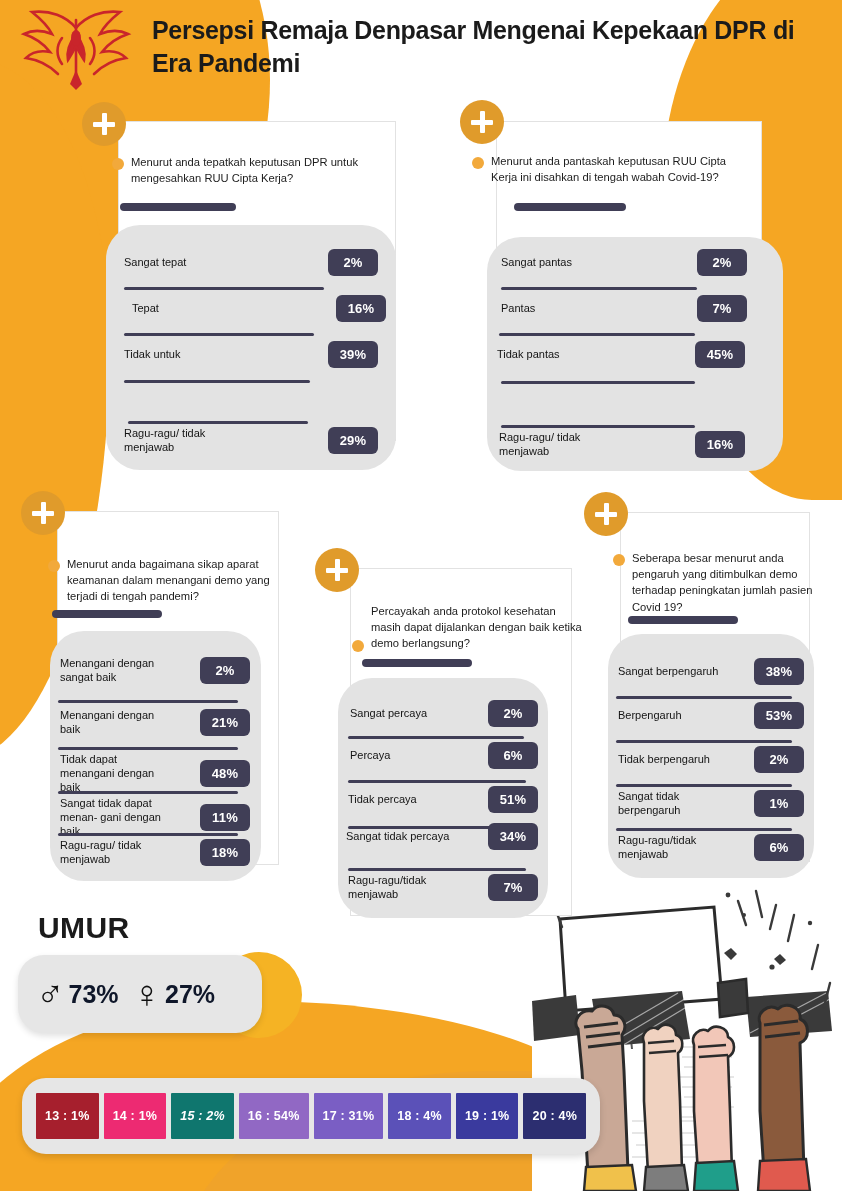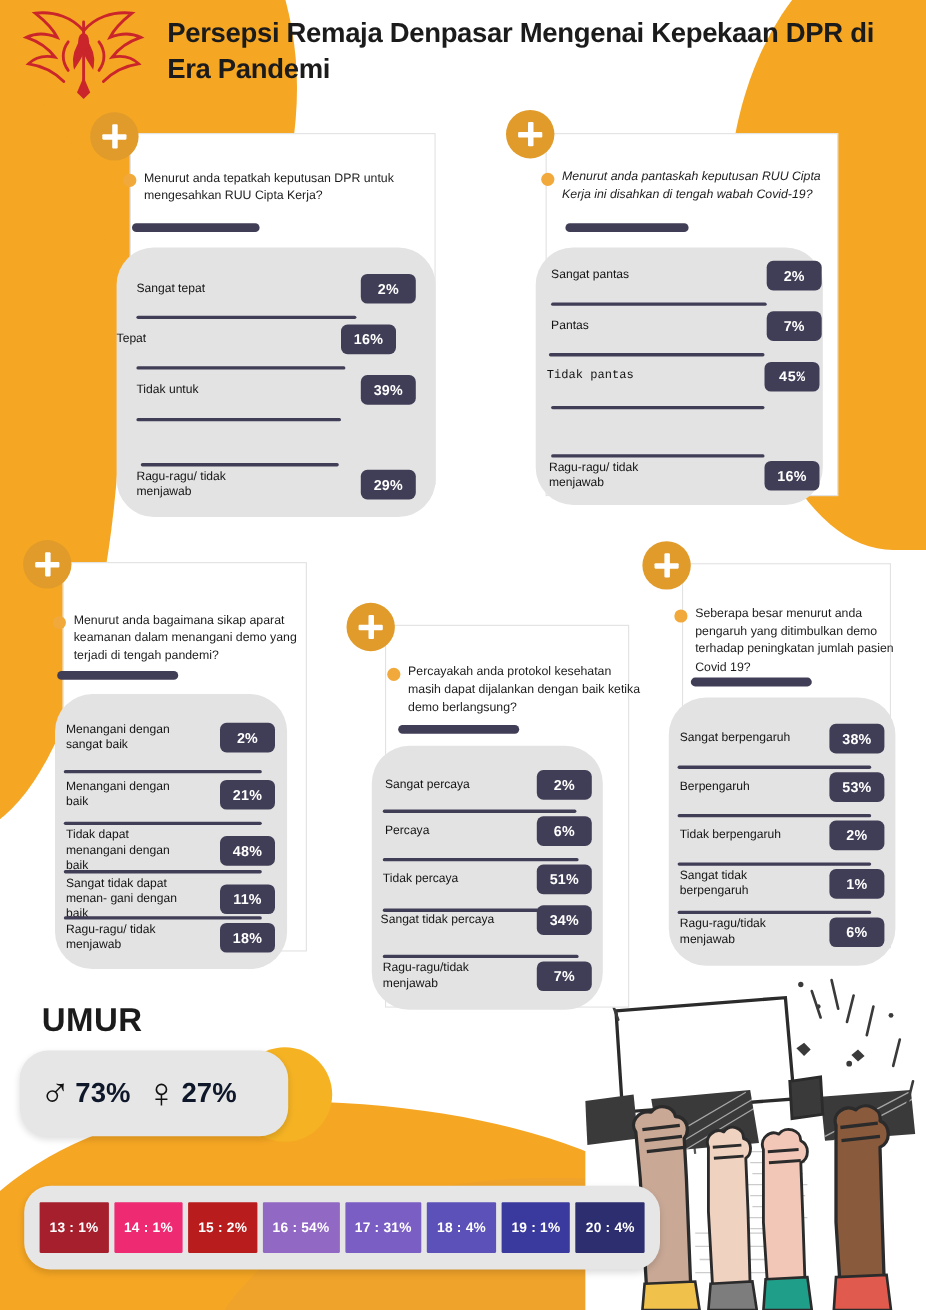--- a/index.html
+++ b/index.html
@@ -247,21 +247,21 @@
     <span class="q-dot"></span>
     <span class="q-text">Menurut anda tepatkah keputusan DPR untuk mengesahkan RUU Cipta Kerja?</span>
   </div>
   <div class="q-underline" style="left:120px; top:203px; width:116px; z-index:7;"></div>
   <div class="answers" style="left:106px; top:225px; width:290px; height:245px;">
     <div class="ans" style="position:absolute; left:18px; top:24px; width:254px;">
       <span class="ans-label">Sangat tepat</span>
       <span class="ans-pct">2%</span>
     </div>
     <div class="ans-rule" style="left:18px; top:62px; width:200px;"></div>
-    <div class="ans" style="position:absolute; left:0; top:70px; width:254px;gap:30px;">
+    <div class="ans" style="position:absolute; left:26px; top:70px; width:254px;gap:30px;">
       <span class="ans-label">Tepat</span>
       <span class="ans-pct">16%</span>
     </div>
     <div class="ans-rule" style="left:18px; top:108px; width:190px;"></div>
     <div class="ans" style="position:absolute; left:18px; top:116px; width:254px;">
       <span class="ans-label">Tidak untuk</span>
       <span class="ans-pct">39%</span>
     </div>
     <div class="ans-rule" style="left:18px; top:155px; width:186px;"></div>
     <div class="ans-rule" style="left:22px; top:196px; width:180px;"></div>
@@ -269,37 +269,37 @@
       <span class="ans-label" style="max-width:110px; display:inline-block;">Ragu-ragu/ tidak menjawab</span>
       <span class="ans-pct">29%</span>
     </div>
   </div>
 
   <div class="card" style="left:496px; top:121px; width:266px; height:330px;"></div>
   <div class="plus-badge" style="left:460px; top:100px;">
     <span class="plus-h"></span>
     <span class="plus-v"></span>
   </div>
-  <div class="q-row" style="left:492px; top:153px; width:264px; z-index:7;font-style:italic;">
+  <div class="q-row" style="left:472px; top:153px; width:264px; z-index:7;">
     <span class="q-dot"></span>
     <span class="q-text">Menurut anda pantaskah keputusan RUU Cipta Kerja ini disahkan di tengah wabah Covid-19?</span>
   </div>
   <div class="q-underline" style="left:514px; top:203px; width:112px; z-index:7;"></div>
-  <div class="answers" style="left:487px; top:225px; width:261px; height:234px;">
+  <div class="answers" style="left:487px; top:237px; width:296px; height:234px;">
     <div class="ans" style="position:absolute; left:14px; top:12px; width:246px;">
       <span class="ans-label">Sangat pantas</span>
       <span class="ans-pct">2%</span>
     </div>
     <div class="ans-rule" style="left:14px; top:50px; width:196px;"></div>
     <div class="ans" style="position:absolute; left:14px; top:58px; width:246px;">
       <span class="ans-label">Pantas</span>
       <span class="ans-pct">7%</span>
     </div>
     <div class="ans-rule" style="left:12px; top:96px; width:196px;"></div>
-    <div class="ans" style="position:absolute; left:10px; top:104px; width:248px;font-family:Liberation Mono, monospace;">
+    <div class="ans" style="position:absolute; left:10px; top:104px; width:248px;">
       <span class="ans-label">Tidak pantas</span>
       <span class="ans-pct">45%</span>
     </div>
     <div class="ans-rule" style="left:14px; top:144px; width:194px;"></div>
     <div class="ans-rule" style="left:14px; top:188px; width:194px;"></div>
     <div class="ans" style="position:absolute; left:12px; top:194px; width:246px;">
       <span class="ans-label" style="max-width:112px; display:inline-block;">Ragu-ragu/ tidak menjawab</span>
       <span class="ans-pct">16%</span>
     </div>
   </div>
@@ -339,21 +339,21 @@
       <span class="ans-label" style="max-width:106px; display:inline-block;">Ragu-ragu/ tidak menjawab</span>
       <span class="ans-pct">18%</span>
     </div>
   </div>
 
   <div class="card" style="left:350px; top:568px; width:222px; height:348px;"></div>
   <div class="plus-badge" style="left:315px; top:548px;">
     <span class="plus-h"></span>
     <span class="plus-v"></span>
   </div>
-  <div class="q-row" style="left:352px; top:603px; width:236px; z-index:7;">
+  <div class="q-row" style="left:352px; top:603px; width:236px; z-index:7;align-items:flex-end;">
     <span class="q-dot"></span>
     <span class="q-text">Percayakah anda protokol kesehatan masih dapat dijalankan dengan baik ketika demo berlangsung?</span>
   </div>
   <div class="q-underline" style="left:362px; top:659px; width:110px; z-index:7;"></div>
   <div class="answers" style="left:338px; top:678px; width:210px; height:240px;">
     <div class="ans" style="position:absolute; left:12px; top:22px; width:188px;">
       <span class="ans-label">Sangat percaya</span>
       <span class="ans-pct">2%</span>
     </div>
     <div class="ans-rule" style="left:10px; top:58px; width:176px;"></div>
@@ -520,21 +520,21 @@
     </div>
     <div class="gender-item">
       <span class="gender-symbol">♀</span>
       <span class="gender-pct">27%</span>
     </div>
   </div>
 
   <div class="age-bar">
     <div class="age-chip" style="background:#a61f2d;">13 : 1%</div>
     <div class="age-chip" style="background:#ed2a72;">14 : 1%</div>
-    <div class="age-chip" style="background:#b91c1c;">15 : 2%</div>
+    <div class="age-chip" style="background:#0f766e;font-style:italic;">15 : 2%</div>
     <div class="age-chip" style="background:#9168c4;">16 : 54%</div>
     <div class="age-chip" style="background:#7a5ec4;">17 : 31%</div>
     <div class="age-chip" style="background:#5b51b8;">18 : 4%</div>
     <div class="age-chip" style="background:#3a3a9e;">19 : 1%</div>
     <div class="age-chip" style="background:#2c2e70;">20 : 4%</div>
   </div>
 
 </div>
 
 </body></html>

